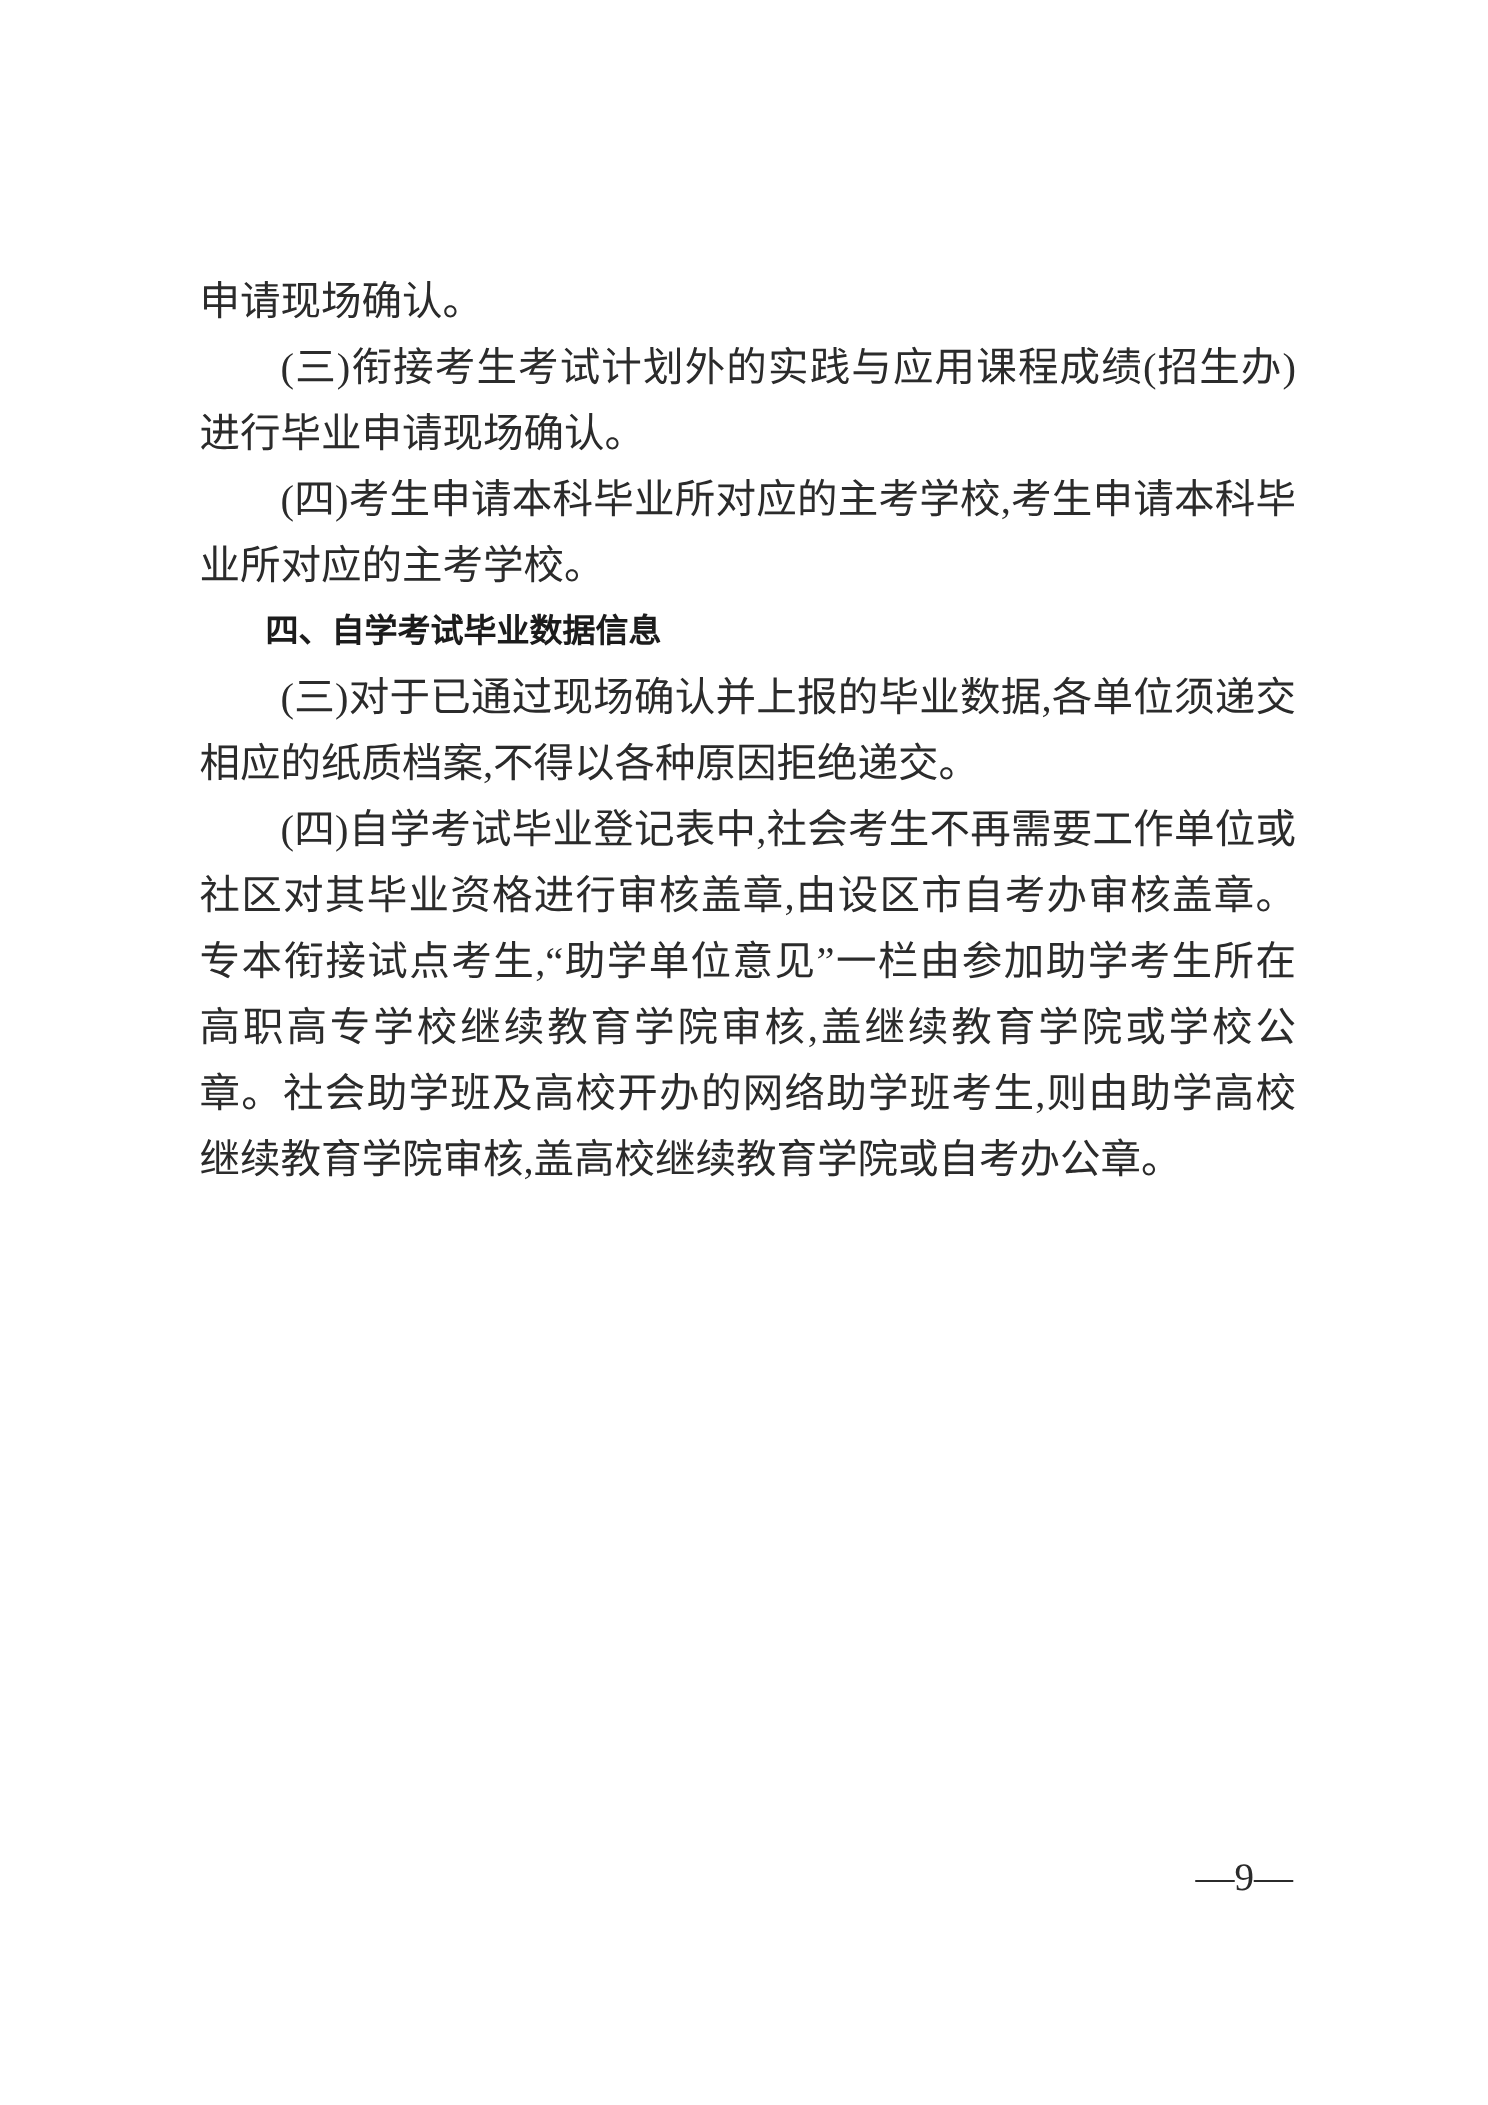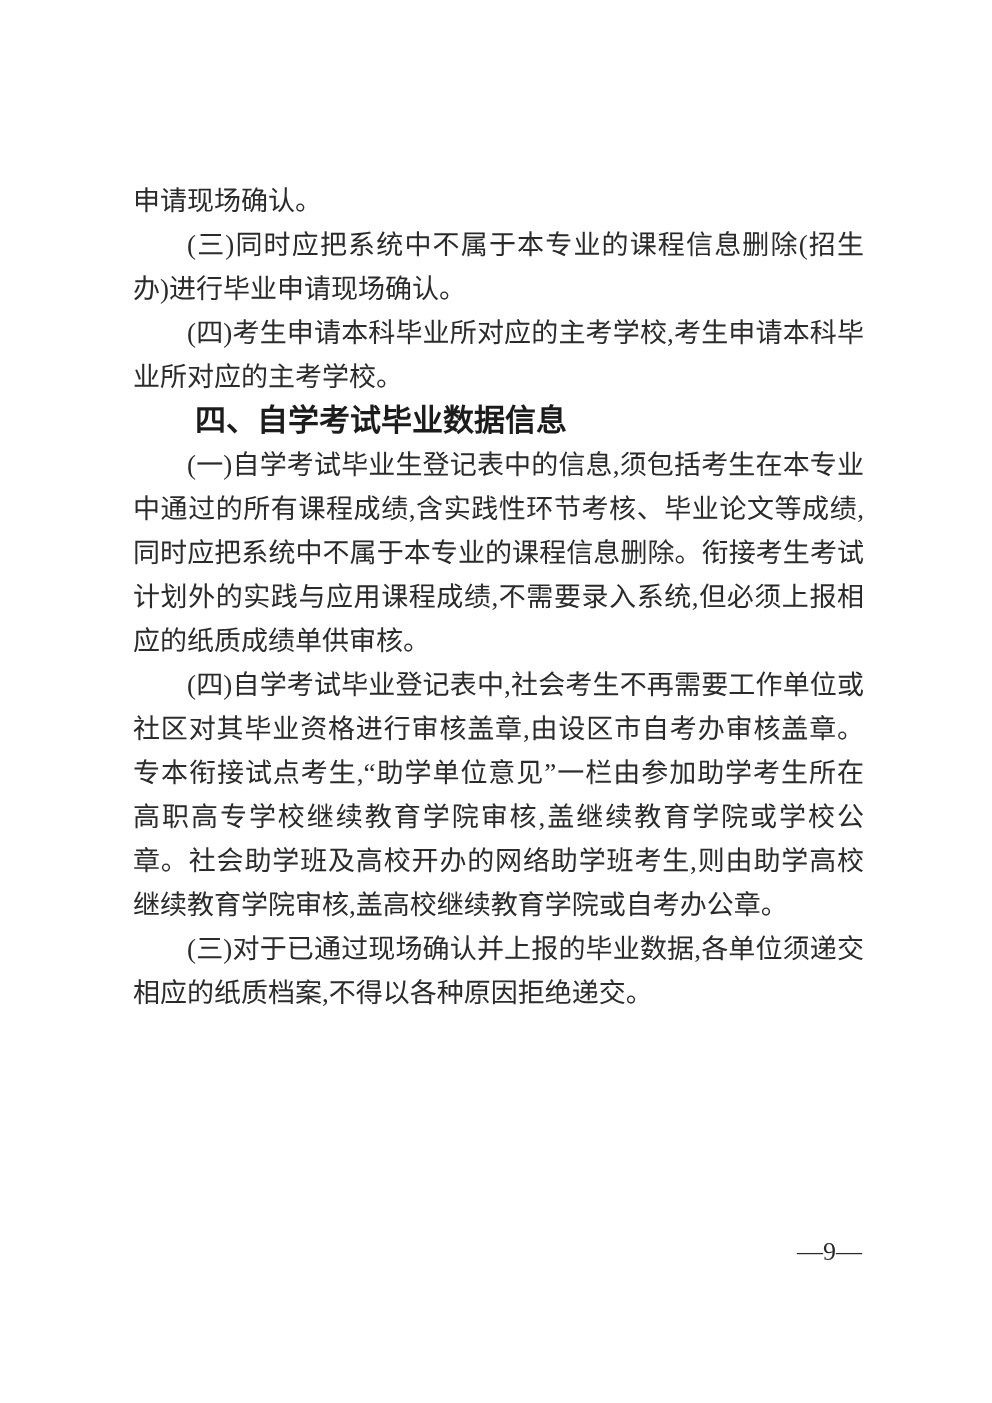--- a/index.html
+++ b/index.html
@@ -32,21 +32,21 @@
     text-indent: 2em;
     letter-spacing: 0;
     word-break: break-all;
   }
   .para.no-indent {
     text-indent: 0;
   }
   .heading {
     margin: 0;
     font-family: "Liberation Sans", "DejaVu Sans", sans-serif;
-    font-size: 31px;
+    font-size: 22px;
     line-height: 44px;
     font-weight: 700;
     color: #1c1c1c;
     text-indent: 2em;
   }
   .page-number {
     position: absolute;
     right: 130px;
     top: 1237px;
     font-family: "Liberation Serif", "DejaVu Serif", serif;
@@ -55,21 +55,20 @@
     color: #2b2b2b;
     letter-spacing: 0;
   }
 </style>
 </head>
 <body>
 
 <div class="page">
   <div class="content">
     <p class="para no-indent">申请现场确认。</p>
-    <p class="para">(三)同时应把系统中不属于本专业的课程信息删除(招生办)进行毕业申请现场确认。</p>
+    <p class="para">(三)衔接考生考试计划外的实践与应用课程成绩(招生办)进行毕业申请现场确认。</p>
     <p class="para">(四)考生申请本科毕业所对应的主考学校,考生申请本科毕业所对应的主考学校。</p>
     <h2 class="heading">四、自学考试毕业数据信息</h2>
-    <p class="para">(一)自学考试毕业生登记表中的信息,须包括考生在本专业中通过的所有课程成绩,含实践性环节考核、毕业论文等成绩,同时应把系统中不属于本专业的课程信息删除。衔接考生考试计划外的实践与应用课程成绩,不需要录入系统,但必须上报相应的纸质成绩单供审核。</p>
+    <p class="para">(三)对于已通过现场确认并上报的毕业数据,各单位须递交相应的纸质档案,不得以各种原因拒绝递交。</p>
     <p class="para">(四)自学考试毕业登记表中,社会考生不再需要工作单位或社区对其毕业资格进行审核盖章,由设区市自考办审核盖章。专本衔接试点考生,“助学单位意见”一栏由参加助学考生所在高职高专学校继续教育学院审核,盖继续教育学院或学校公章。社会助学班及高校开办的网络助学班考生,则由助学高校继续教育学院审核,盖高校继续教育学院或自考办公章。</p>
-    <p class="para">(三)对于已通过现场确认并上报的毕业数据,各单位须递交相应的纸质档案,不得以各种原因拒绝递交。</p>
   </div>
   <div class="page-number">—9—</div>
 </div>
 
 </body></html>

